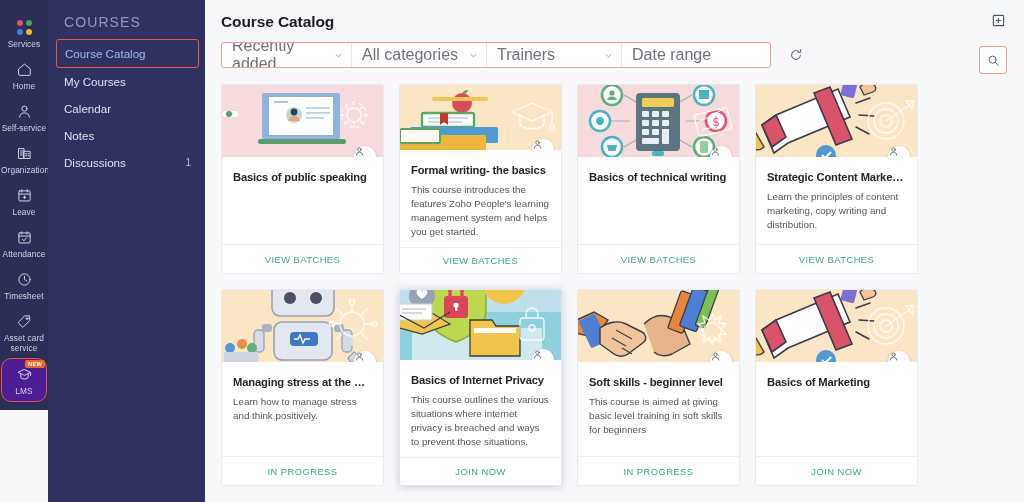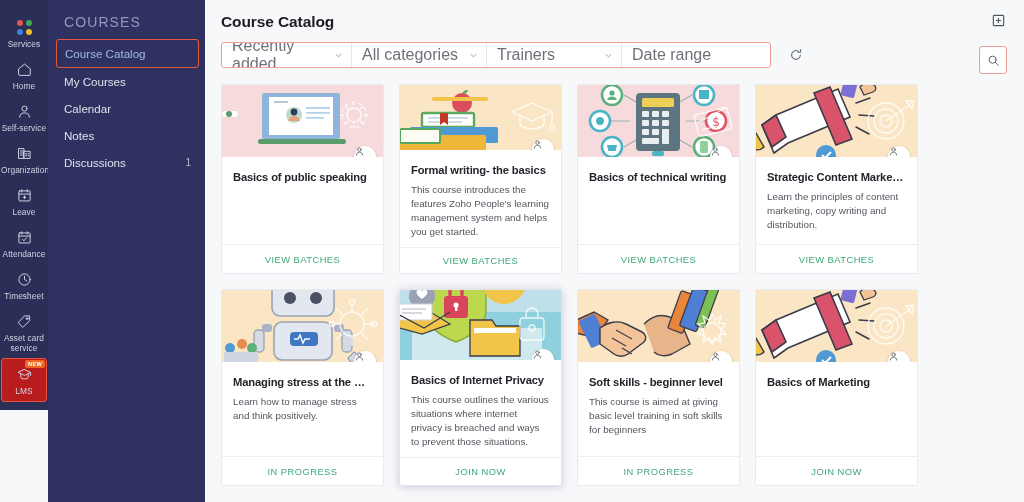--- a/index.html
+++ b/index.html
@@ -23,23 +23,23 @@
     width: 48px; padding: 6px 1px 5px; text-align: center;
     color: #c8cade; cursor: pointer; position: relative;
   }
   .rail-ico { height: 19px; display:flex; align-items:center; justify-content:center; }
   .rail-ico svg { display:block; }
   .rail-label {
     font-size: 8.3px; line-height: 10px; margin-top: 2px;
     color: #d2d4e4; letter-spacing: .1px;
   }
   .rail-item.selected {
-    background: #b91c1c;
+    background: #4c1d95;
     border: 1.6px solid #e8563f;
-    border-radius: 3px;
+    border-radius: 10px;
     width: 46px;
   }
   .newbadge {
     position: absolute; top: 1px; right: 1px;
     background: #f26722; color: #fff;
     font-size: 5.6px; font-weight: bold; letter-spacing: .3px;
     padding: 1px 3px; border-radius: 2px;
   }
   .dots-ico { display:flex; gap:3px; align-items:center; justify-content:center; height:19px; }
   .dots-ico i { width:3.5px; height:3.5px; border-radius:50%; background:#b9bbcf; display:block; }

